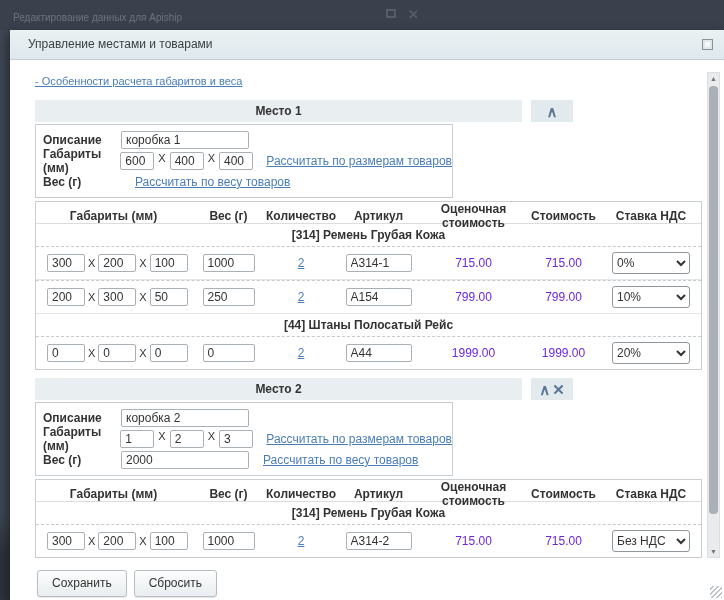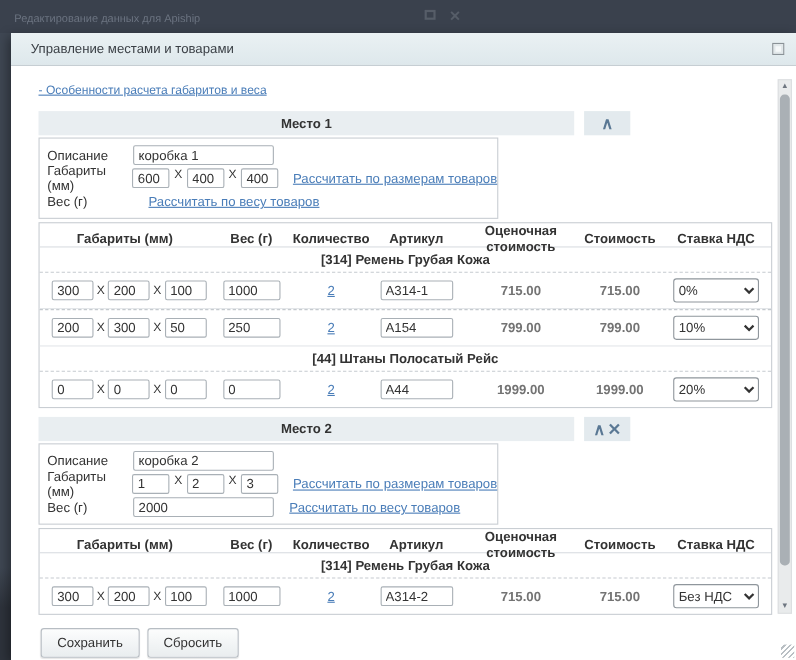--- a/index.html
+++ b/index.html
@@ -34,21 +34,21 @@
 
   .place-bar { display:flex; margin-bottom:2px; }
   .place-bar-main { flex:1; height:22px; line-height:22px; background:#e9eef1; text-align:center;
                     font-weight:bold; color:#333; }
   .place-bar-icons { width:42px; height:22px; margin-left:9px; background:#e3eaee; display:flex;
                      align-items:center; justify-content:center; gap:2px; }
   .bar-icon { color:#5a7894; font-size:15px; font-weight:bold; line-height:1; cursor:pointer; }
 
   .form-box { width:418px; border:1px solid #c9ced3; padding:4px 0; margin-bottom:3px; background:#fff; }
   .form-row { display:flex; align-items:center; height:20px; margin:1px 0 1px 7px; }
-  .form-label { width:78px; font-weight:normal; color:#333; }
+  .form-label { width:78px; font-weight:bold; color:#333; }
   .form-inputs { width:132px; display:flex; align-items:flex-start; }
   .txt { height:18px; border:1px solid #a9b0b6; border-radius:2px; font-family:inherit; font-size:12px;
          color:#333; padding:0 4px; background:#fff; }
   .txt.wide { width:128px; }
   .txt.dim3 { width:34px; }
   .xsep { margin:0 4px; font-size:11px; color:#333; }
   .form-link { margin-left:14px; font-size:12px; white-space:nowrap; }
 
   .items-table { width:667px; border:1px solid #c9ced3; background:#fff; }
   .t-grid { display:grid; grid-template-columns:155px 75px 70px 85px 105px 75px 1fr; align-items:center; }
@@ -57,21 +57,21 @@
   .item { border-bottom:1px solid #e3e6e9; }
   .item:last-child { border-bottom:none; }
   .group-row { height:22px; line-height:22px; text-align:center; font-weight:bold; color:#333; }
   .input-row { height:33px; border-top:1px dashed #c5cacf; }
   .cell { display:flex; align-items:center; justify-content:center; }
   .cell.dims { justify-content:flex-start; padding-left:11px; }
   .txt.dimcell { width:38px; }
   .dims .xsep { margin:0 3px; }
   .txt.weightcell { width:52px; }
   .txt.skucell { width:66px; }
-  .val { color:#737373;font-weight:bold; }
+  .val { color:#6d28d9; }
   select.vat { width:78px; height:22px; font-family:inherit; font-size:12px; color:#333;
                border:1px solid #8f969c; border-radius:3px; background:#fff; }
 
   .footer { margin:12px 0 0 27px; display:flex; gap:7px; }
   .btn { padding:5px 14px 6px; font-family:inherit; font-size:12px; color:#333;
          border:1px solid #b7bdc3; border-radius:3px;
          background:linear-gradient(#fcfdfd,#e9edef); box-shadow:0 1px 1px rgba(0,0,0,.1); cursor:pointer; }
 
   
   .scrollbar { position:absolute; right:4px; top:42px; width:13px; height:486px;

